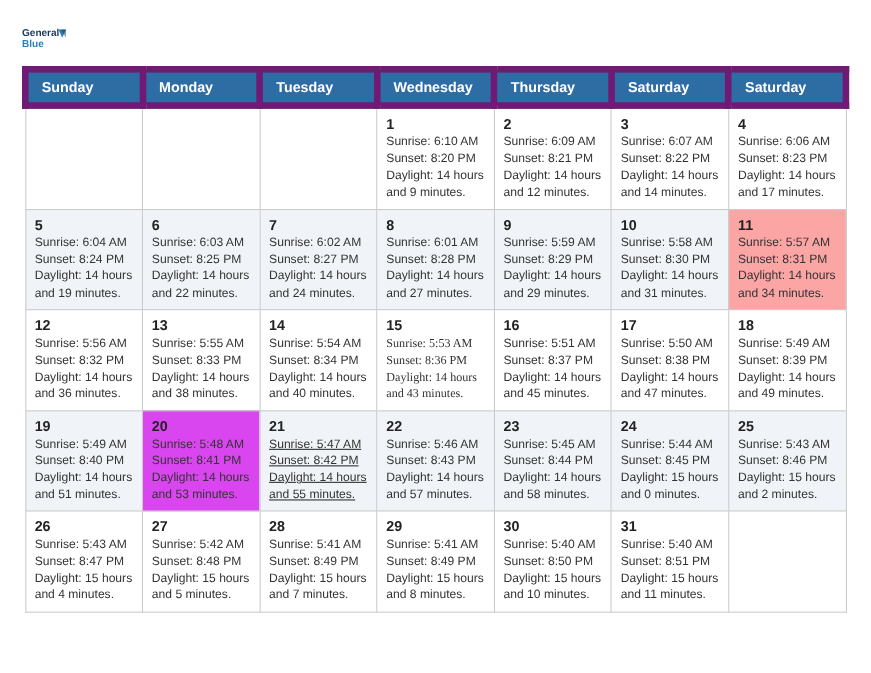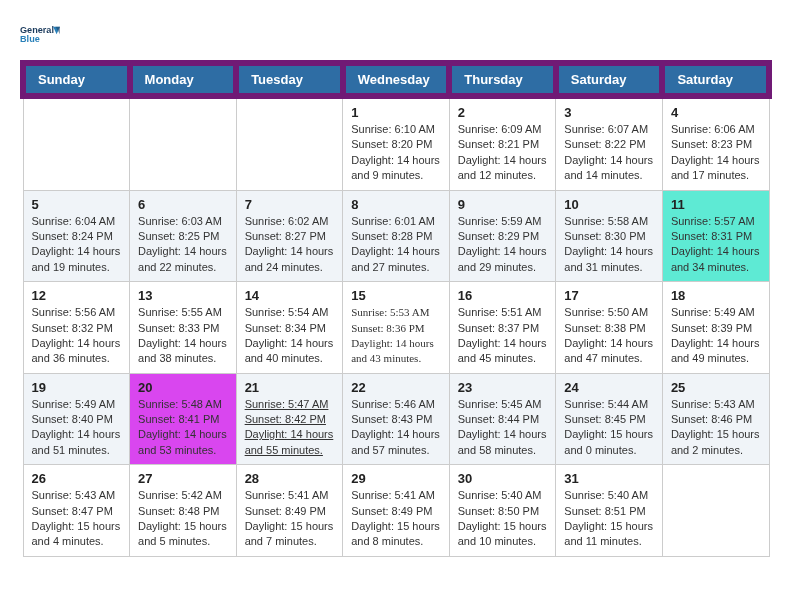--- a/index.html
+++ b/index.html
@@ -178,21 +178,21 @@
 Daylight: 14 hours
 and 29 minutes.</div>
         </td>
         <td style="background: rgb(240, 244, 248);">
           <div class="day-number">10</div>
           <div class="day-info" style="white-space: pre-line;">Sunrise: 5:58 AM
 Sunset: 8:30 PM
 Daylight: 14 hours
 and 31 minutes.</div>
         </td>
-        <td style="background: #5eead4;">
+        <td style="background: #fca5a5;">
           <div class="day-number">11</div>
           <div class="day-info" style="white-space: pre-line;">Sunrise: 5:57 AM
 Sunset: 8:31 PM
 Daylight: 14 hours
 and 34 minutes.</div>
         </td>
       </tr>
       <tr>
         <td>
           <div class="day-number">12</div>

